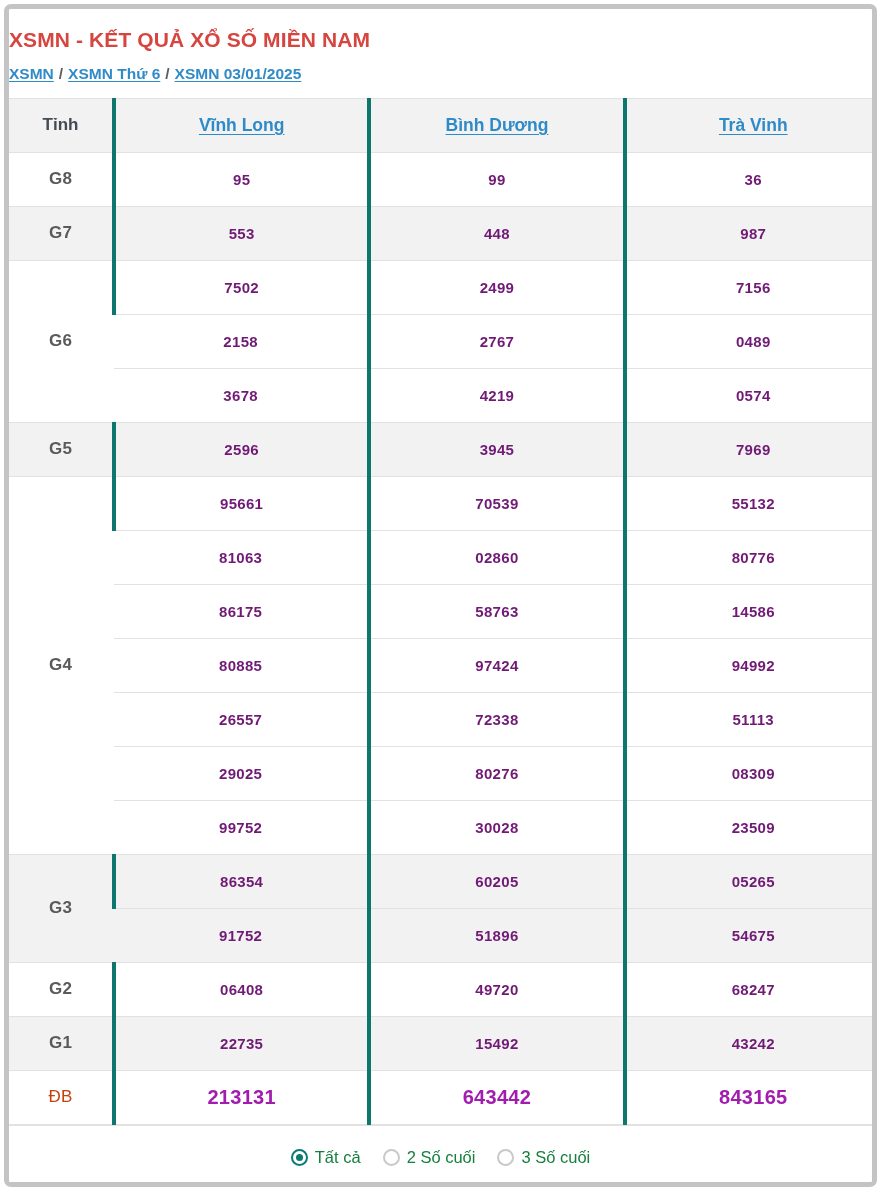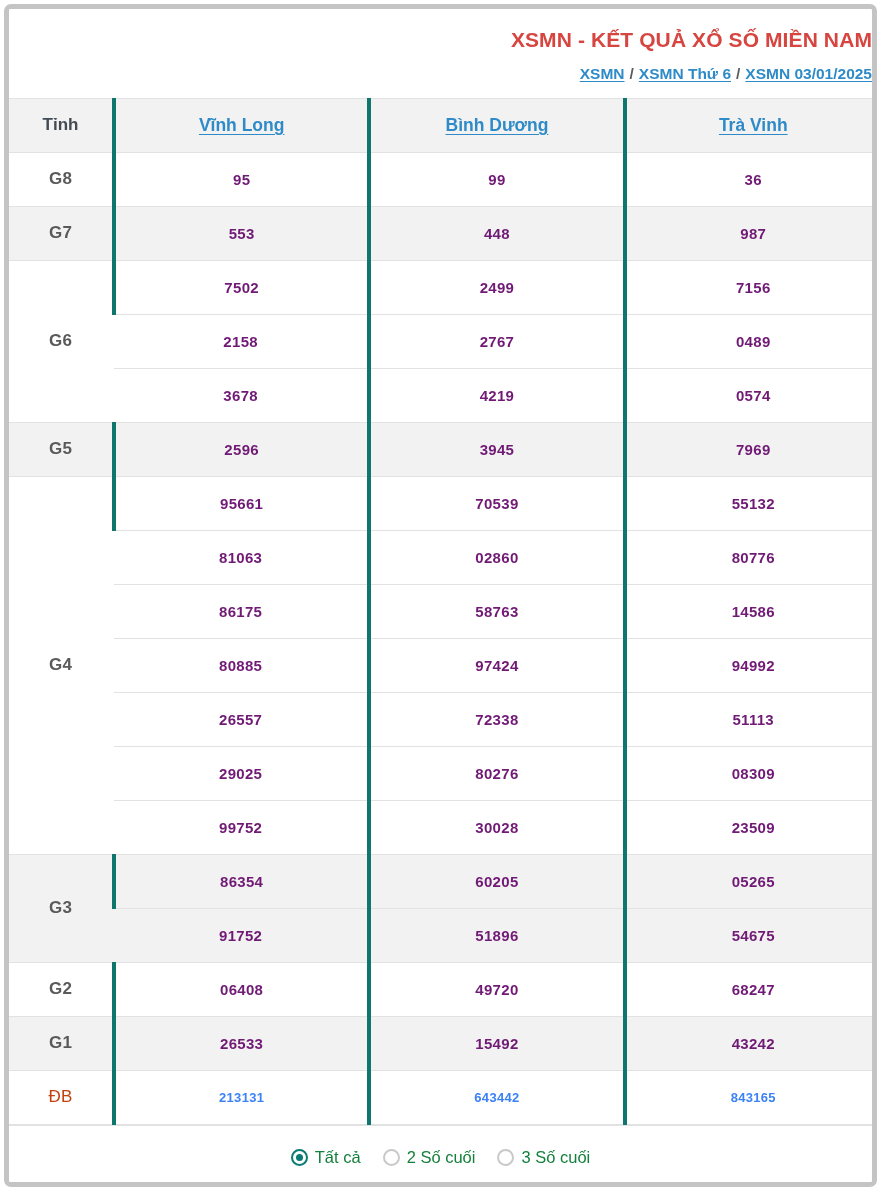--- a/index.html
+++ b/index.html
@@ -30,21 +30,21 @@
   #page {
     position: absolute;
     left: 0; top: 0; right: 0; bottom: 0;
     background: #ffffff;
     overflow: hidden;
   }
 
   
   #header {
     padding: 18px 0 14px 0;
-    text-align: right;
+    text-align: left;
     background: #ffffff;
   }
   #page-title {
     font-size: 21px;
     font-weight: bold;
     color: #d6453f;
     letter-spacing: 0.1px;
     line-height: 1.2;
     margin: 0 0 13px 0;
     white-space: nowrap;
@@ -124,22 +124,22 @@
   }
 
   
   td.num {
     font-size: 15px;
     font-weight: bold;
     color: #701a75;
     letter-spacing: 0.3px;
   }
   td.num.db {
-    color: #3b82f6;
-    font-size: 13px;
+    color: #a21caf;
+    font-size: 20px;
   }
 
   tr.r-stripe > td { background: #f2f2f2; }
   tr.r-plain  > td { background: #ffffff; }
   tr.h53 > td { height: 53px; }
 
   
   #footer {
     height: 63px;
     display: flex;
@@ -295,21 +295,21 @@
             <td class="num">54675</td>
           </tr>
           <tr class="r-plain h53">
             <td class="label" rowspan="1">G2</td>
             <td class="num">06408</td>
             <td class="num">49720</td>
             <td class="num">68247</td>
           </tr>
           <tr class="r-stripe h53">
             <td class="label" rowspan="1">G1</td>
-            <td class="num">26533</td>
+            <td class="num">22735</td>
             <td class="num">15492</td>
             <td class="num">43242</td>
           </tr>
           <tr class="r-plain h53">
             <td class="label db" rowspan="1">ĐB</td>
             <td class="num db">213131</td>
             <td class="num db">643442</td>
             <td class="num db">843165</td>
           </tr>
         </tbody>

